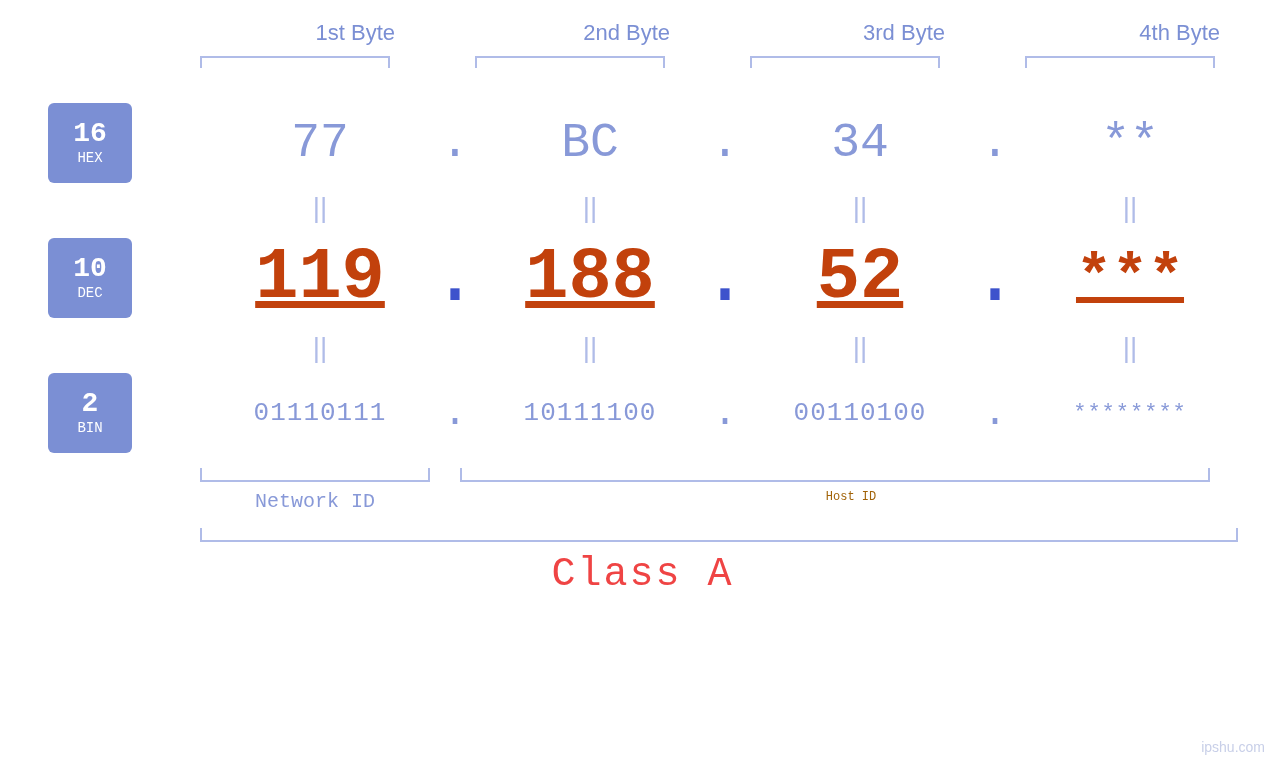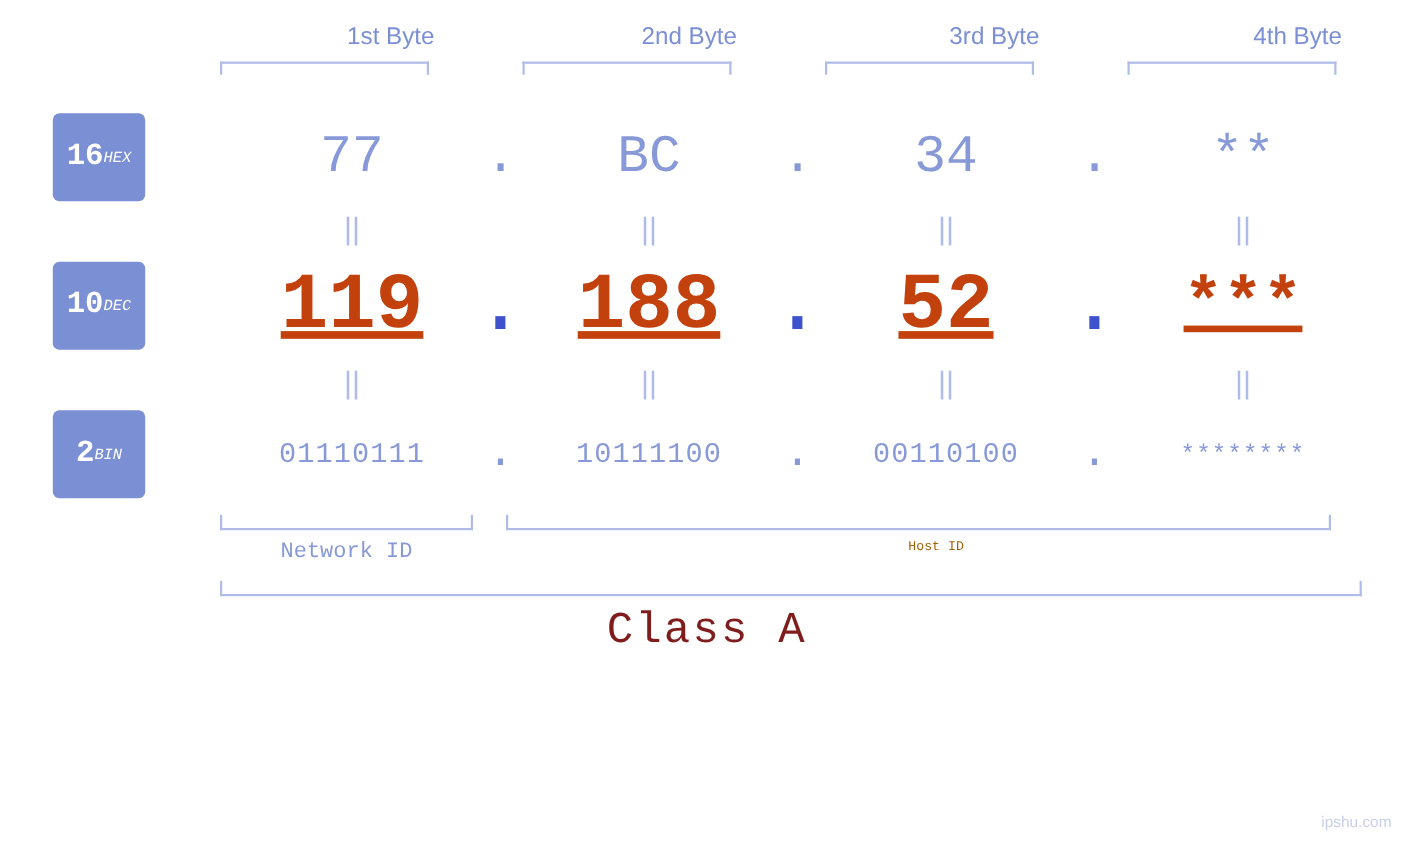--- a/index.html
+++ b/index.html
@@ -58,37 +58,36 @@
 
     
     .base-label {
       position: absolute;
       left: 48px;
       width: 84px;
       height: 80px;
       background: #7b8fd4;
       border-radius: 6px;
       display: flex;
-      flex-direction: row;
+      flex-direction: column;
       align-items: center;
       justify-content: center;
       color: white;
     }
 
     .base-label .num {
       font-size: 28px;
       font-weight: bold;
       line-height: 1;
     }
 
     .base-label .name {
       font-size: 14px;
       font-weight: normal;
       margin-top: 2px;
-      font-style: italic;
     }
 
     .row-values {
       margin-left: 200px;
       display: flex;
       align-items: center;
       width: 1050px;
     }
 
     .byte-value {
@@ -239,21 +238,21 @@
     }
 
     .class-row {
       display: flex;
       justify-content: center;
       margin-top: 10px;
     }
 
     .class-label {
       font-size: 40px;
-      color: #7f1d1d;
+      color: #ef4444;
       font-family: 'Courier New', Courier, monospace;
       letter-spacing: 2px;
     }
 
     
     .watermark {
       position: absolute;
       bottom: 12px;
       right: 20px;
       color: #c8cfe8;

